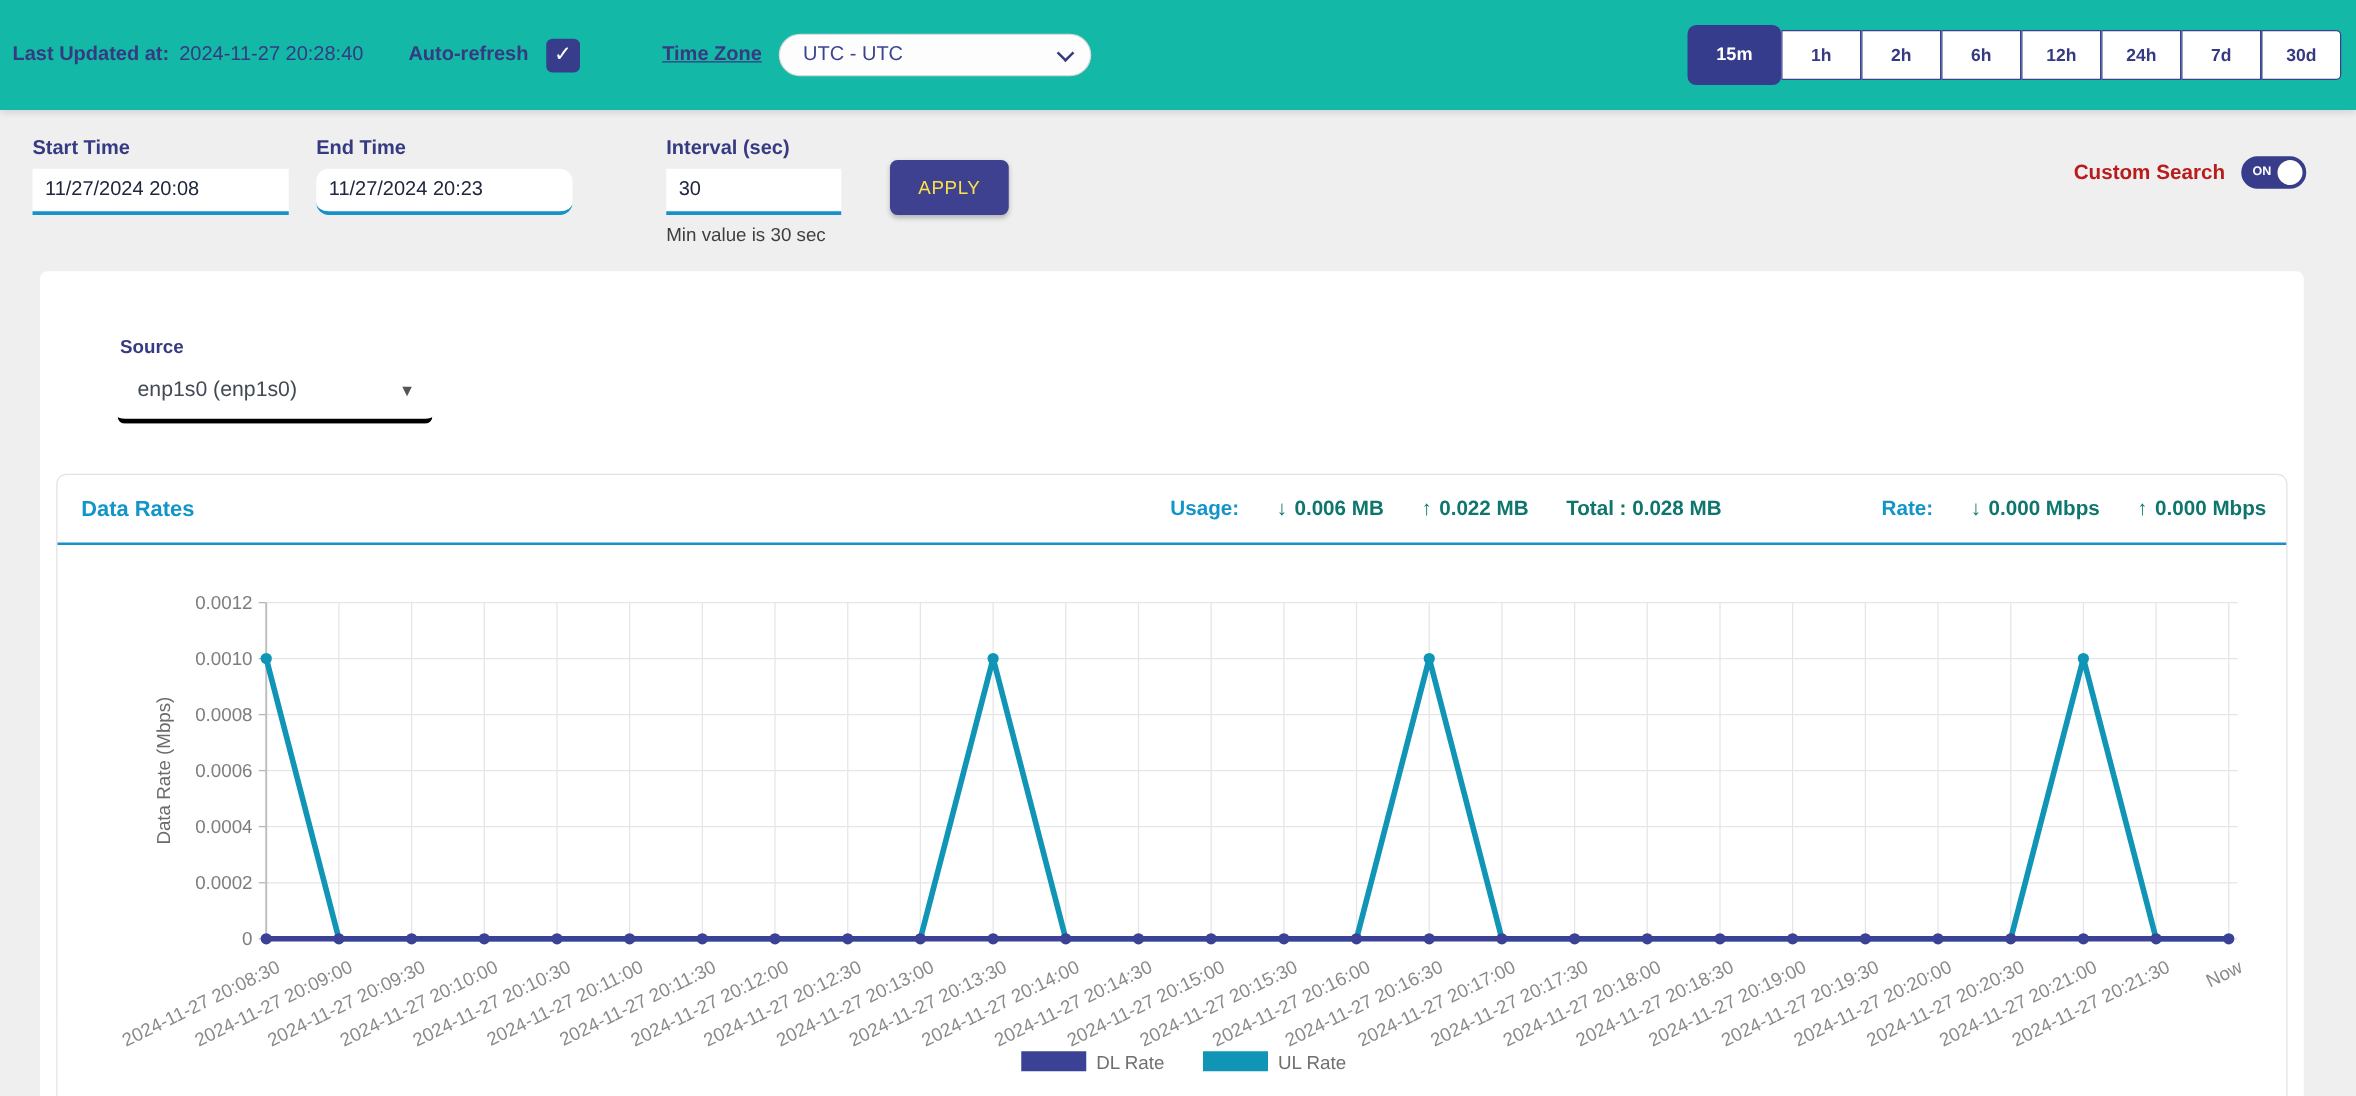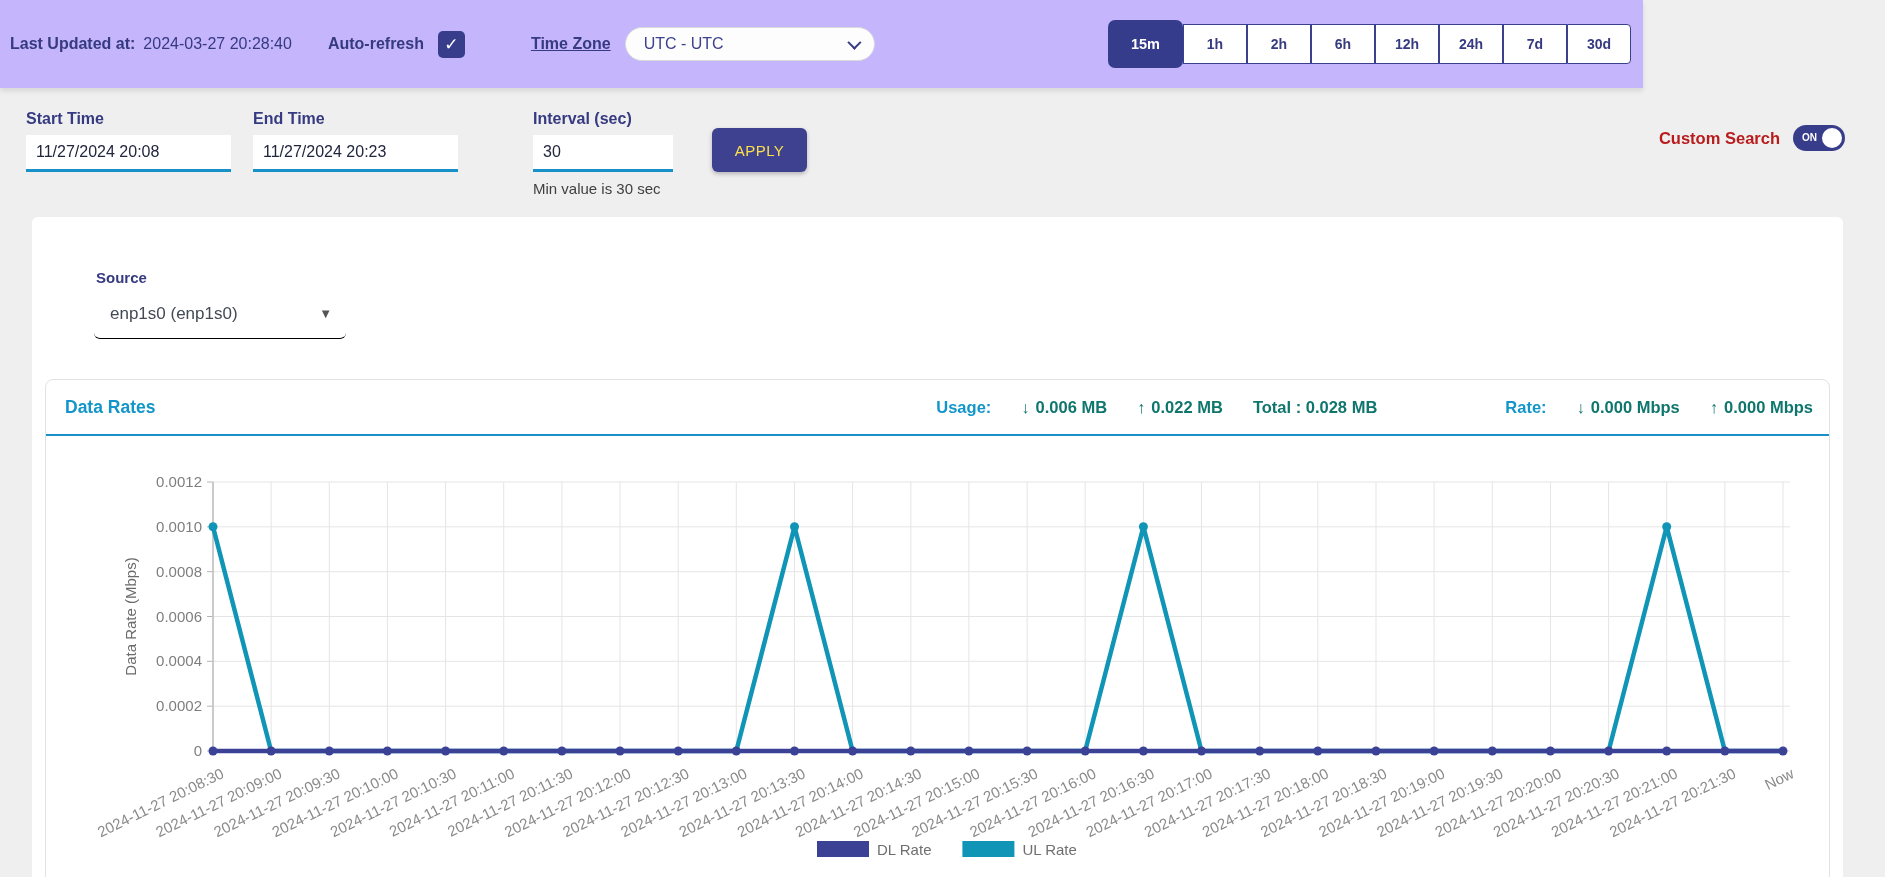--- a/index.html
+++ b/index.html
@@ -1,22 +1,22 @@
 <!DOCTYPE html>
 <html><head>
 <meta charset="utf-8">
 <style>
   * { margin:0; padding:0; box-sizing:border-box; }
   html,body { width:1885px; height:877px; overflow:hidden;
     font-family:"Liberation Sans","DejaVu Sans",sans-serif; background:#efefef; }
   body { position:relative; }
 
   
-  .topbar { position:absolute; left:0; top:0; width:1643px; height:88px;
-    background:#c4b5fd; box-shadow:0 3px 5px rgba(0,0,0,.10); }
+  .topbar { position:absolute; left:0; top:0; width:1885px; height:88px;
+    background:#14b8a6; box-shadow:0 3px 5px rgba(0,0,0,.10); }
   .topbar-inner { position:absolute; left:10px; top:0; height:88px;
     display:flex; align-items:center; }
   .navy { color:#363a80; }
   .lu-label { font-weight:700; font-size:16px; }
   .lu-value { font-size:16px; margin-left:8px; }
   .ar-label { font-weight:700; font-size:16px; margin-left:36px; }
   .checkbox { width:27px; height:27px; margin-left:14px; background:#373d8b;
     border-radius:5px; display:flex; align-items:center; justify-content:center;
     color:#fff; font-size:17px; font-weight:700; cursor:pointer; }
   .tz-label { font-weight:700; font-size:16px; margin-left:66px;text-decoration:underline; }
@@ -54,21 +54,21 @@
     position:relative; cursor:pointer; }
   .toggle-on { position:absolute; left:9px; top:7px; font-size:10px; font-weight:700; color:#fff; }
   .toggle-knob { position:absolute; right:3px; top:3px; width:20px; height:20px;
     background:#fff; border-radius:50%; }
 
   
   .card { position:absolute; left:32px; top:217px; width:1811px; height:700px;
     background:#fff; border-radius:6px; }
   .src-label { position:absolute; left:64px; top:52px; font-size:15px; font-weight:700; color:#363a80; }
   .src-select { position:absolute; left:62px; top:78px; width:252px; height:44px;
-    border-bottom:1px solid #000000; border-radius:0 0 6px 6px; display:flex;
+    border-bottom:4px solid #000000; border-radius:0 0 6px 6px; display:flex;
     align-items:center; padding:0 14px 6px 16px; cursor:pointer; }
   .src-value { font-size:17px; color:#424a55; flex:1; }
   .src-arrow { font-size:13px; color:#555; }
 
   
   .panel { position:absolute; left:13px; top:162px; width:1785px; height:500px;
     border:1px solid #e2e2e2; border-radius:8px 8px 0 0; background:#fff; }
   .panel-header { height:56px; border-bottom:2px solid #1b90c8; display:flex;
     align-items:center; padding:0 16px 0 19px; }
   .panel-title { font-size:17.5px; font-weight:700; color:#1295c9; }
@@ -83,21 +83,21 @@
   .xtick { font-size:15px; fill:#8a8a8a; }
   .ylab  { font-size:15px; fill:#6b6b6b; }
   .lgd   { font-size:15px; fill:#6f6f6f; }
 </style>
 </head>
 <body>
 
 <header class="topbar">
   <div class="topbar-inner">
     <span class="lu-label navy">Last Updated at:</span>
-    <span class="lu-value navy">2024-03-27 20:28:40</span>
+    <span class="lu-value navy">2024-11-27 20:28:40</span>
     <span class="ar-label navy">Auto-refresh</span>
     <span class="checkbox">
       <span>✓</span>
     </span>
     <span class="tz-label navy">Time Zone</span>
     <div class="tz-select">
       <span class="tz-value">UTC - UTC</span>
       <span class="chev"></span>
     </div>
   </div>
@@ -113,21 +113,21 @@
     </div>
 </header>
 
 <section class="filters">
   <div class="fgroup" style="left:26px;">
     <span class="flabel">Start Time</span>
     <input class="finput" style="left: 0px; width: 205px;" value="11/27/2024 20:08">
   </div>
   <div class="fgroup" style="left:253px;">
     <span class="flabel">End Time</span>
-    <input class="finput" style="left: 0px; width: 205px;" value="11/27/2024 20:23">
+    <input class="finput" style="left: 0px; width: 205px; border-radius: 10px;" value="11/27/2024 20:23">
   </div>
   <div class="fgroup" style="left:533px;">
     <span class="flabel">Interval (sec)</span>
     <input class="finput" style="left: 0px; width: 140px;" value="30">
     <span class="fhint">Min value is 30 sec</span>
   </div>
   <button class="apply-btn">APPLY</button>
   <div class="custom-search">
     <span class="cs-label">Custom Search</span>
     <span class="toggle">

